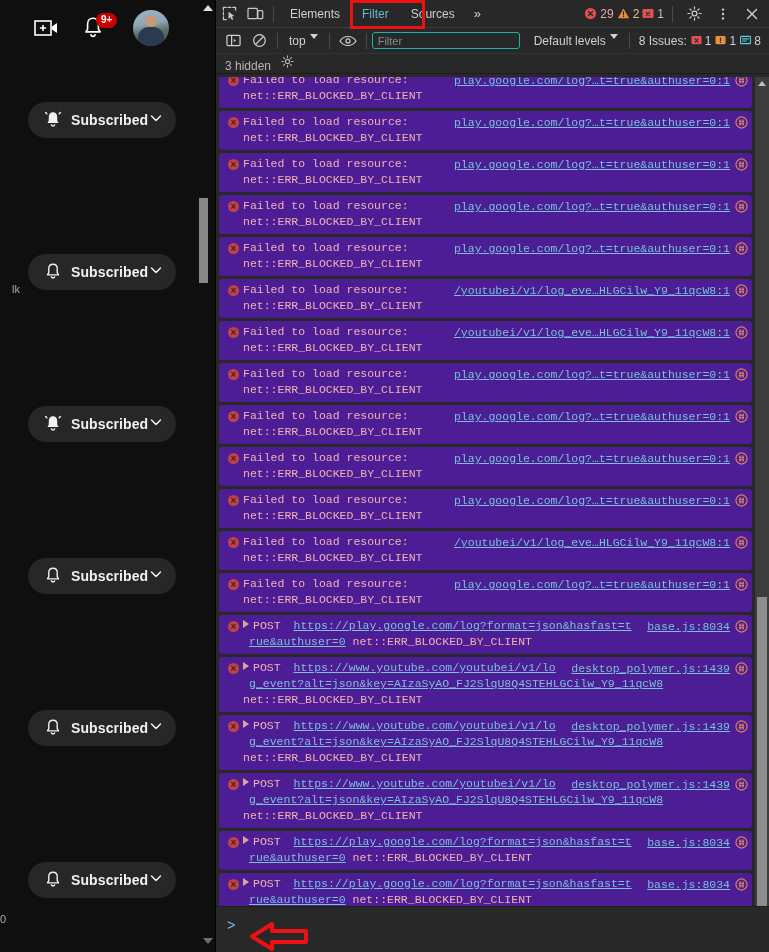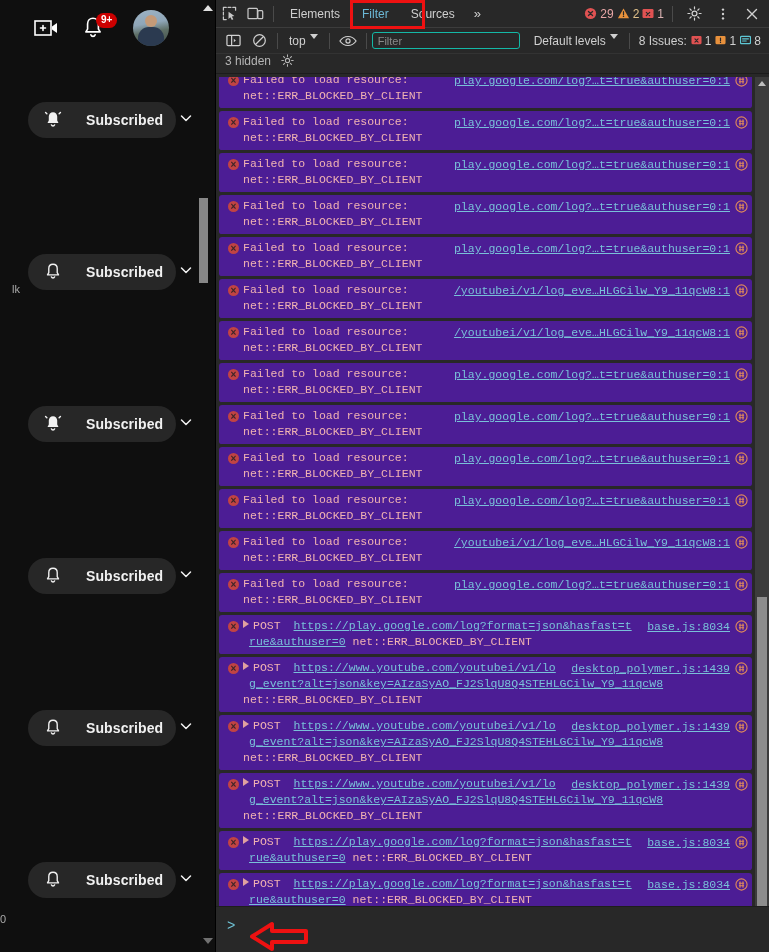--- a/index.html
+++ b/index.html
@@ -45,21 +45,21 @@
   }
   .yt-avatar .body {
     position: absolute; left: 5px; top: 17px; width: 26px; height: 20px;
     border-radius: 11px 11px 0 0; background: #2b3a50;
   }
 
   .sub-btn {
     position: absolute; left: 28px;
     width: 148px; height: 36px;
     background: #272727; border-radius: 18px;
-    display: flex; align-items: center; cursor: pointer; gap: 15px;
+    display: flex; align-items: center; cursor: pointer;
   }
   .sub-btn .bicon {
     width: 24px; height: 24px; margin-left: 13px; flex: none;
     display: flex; align-items: center; justify-content: center;
   }
   .sub-btn .blabel {
     color: #f1f1f1; font-size: 14px; font-weight: bold;
     margin-left: 6px; letter-spacing: .1px;
     font-family: "Liberation Sans", sans-serif;
   }
@@ -135,21 +135,21 @@
   .dd {
     font-family: "Liberation Sans", sans-serif;
     font-size: 12px; color: #d0d0d0; display: flex; align-items: flex-start;
     gap: 4px; padding: 0 6px; cursor: pointer; flex: none;
   }
   .caret { width:0;height:0;border-left:4px solid transparent;border-right:4px solid transparent;border-top:5px solid #d0d0d0; }
   .issues-label { font-family:"Liberation Sans",sans-serif; font-size:12px; color:#d0d0d0; padding-left:4px; }
   .ibadge { display:flex; align-items:center; gap:3px; font-family:"Liberation Sans",sans-serif; font-size:12px; color:#d0d0d0; padding-left:4px;}
 
   .dt-hidden-row {
-    height: 20px; display: flex; align-items: flex-start;
+    height: 20px; display: flex; align-items: flex-end;
     background: #282828; padding-left: 9px; gap: 10px;
     border-bottom: 1px solid #1c1c1c;
   }
   .hidden-txt { font-family:"Liberation Sans",sans-serif; font-size:12px; color:#b5b5b5; }
 
   .console-body {
     position: absolute; left: 0; top: 77px; right: 0; bottom: 0;
     background: #282828; overflow: hidden;
   }
   .msg {

